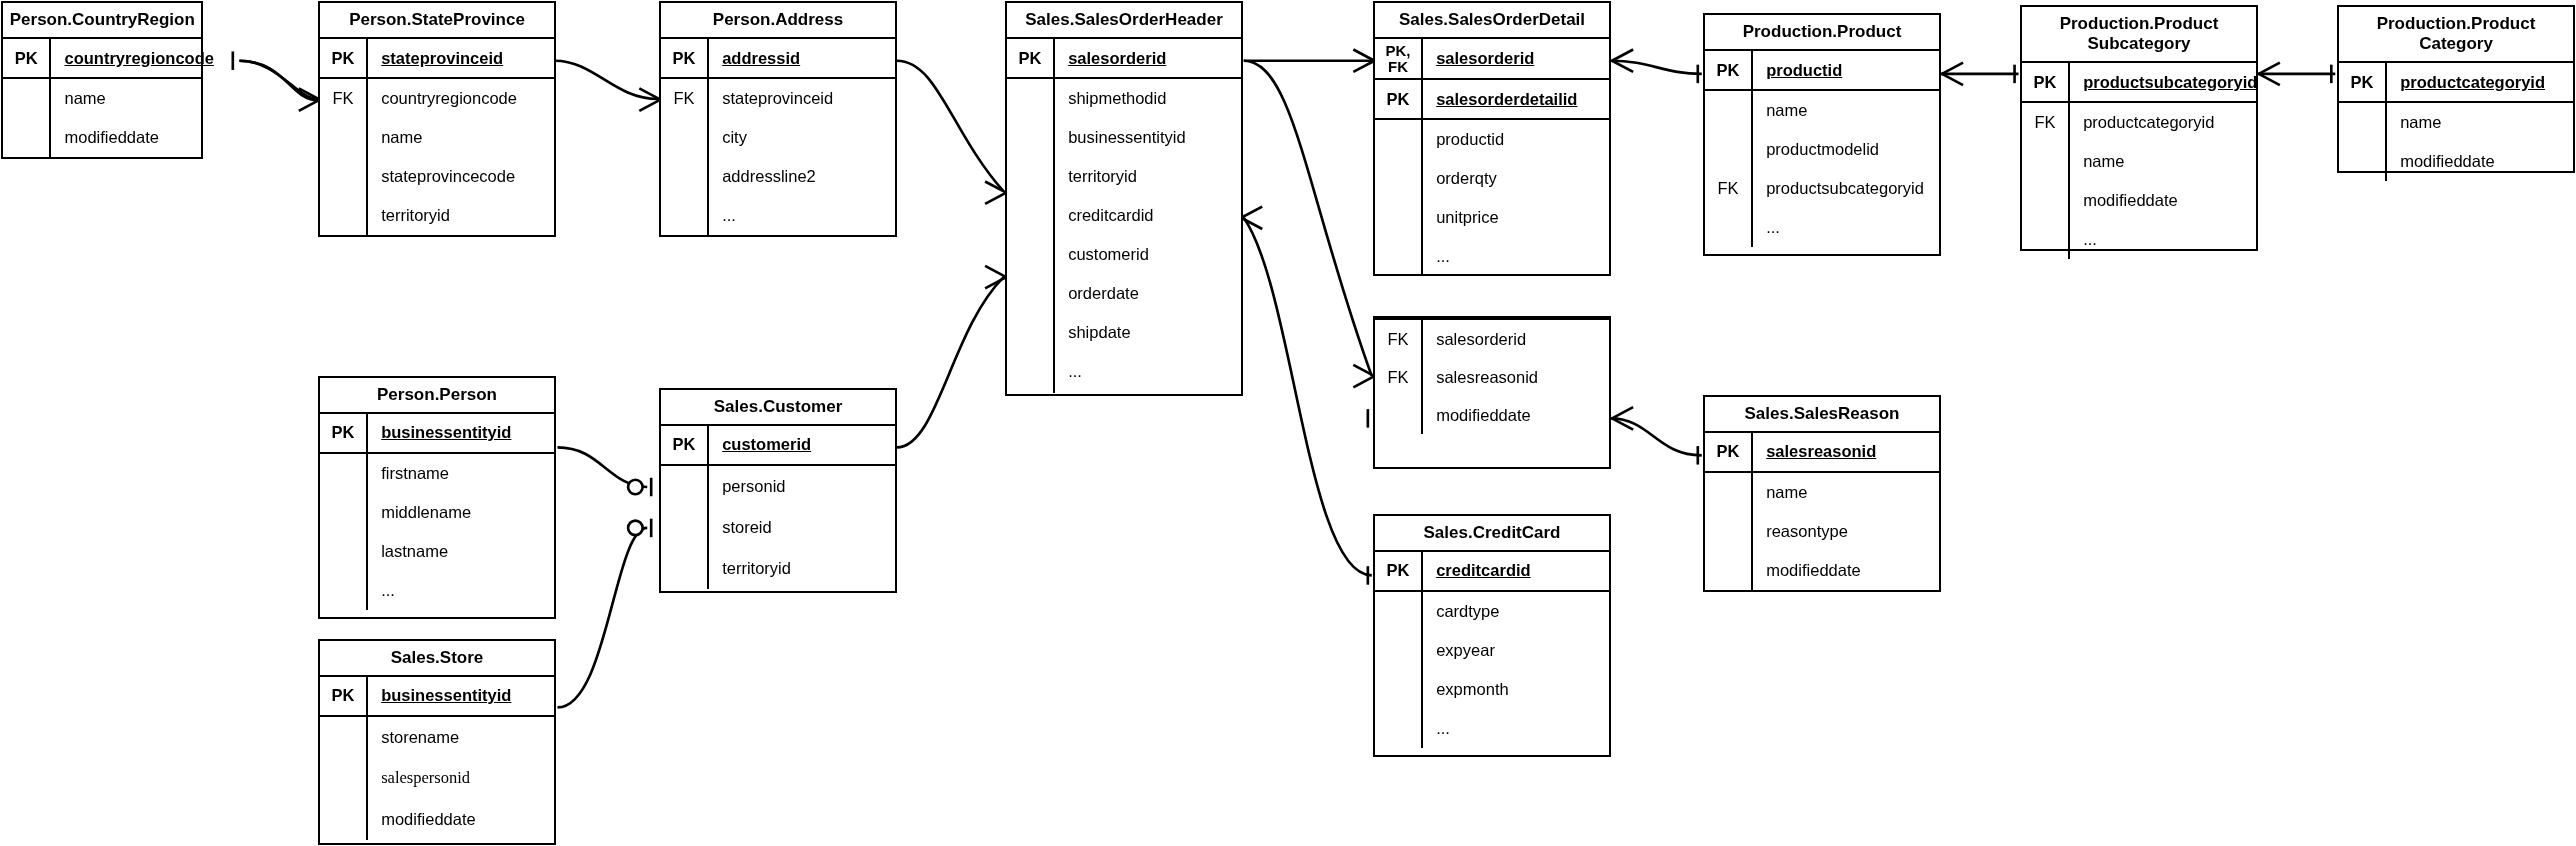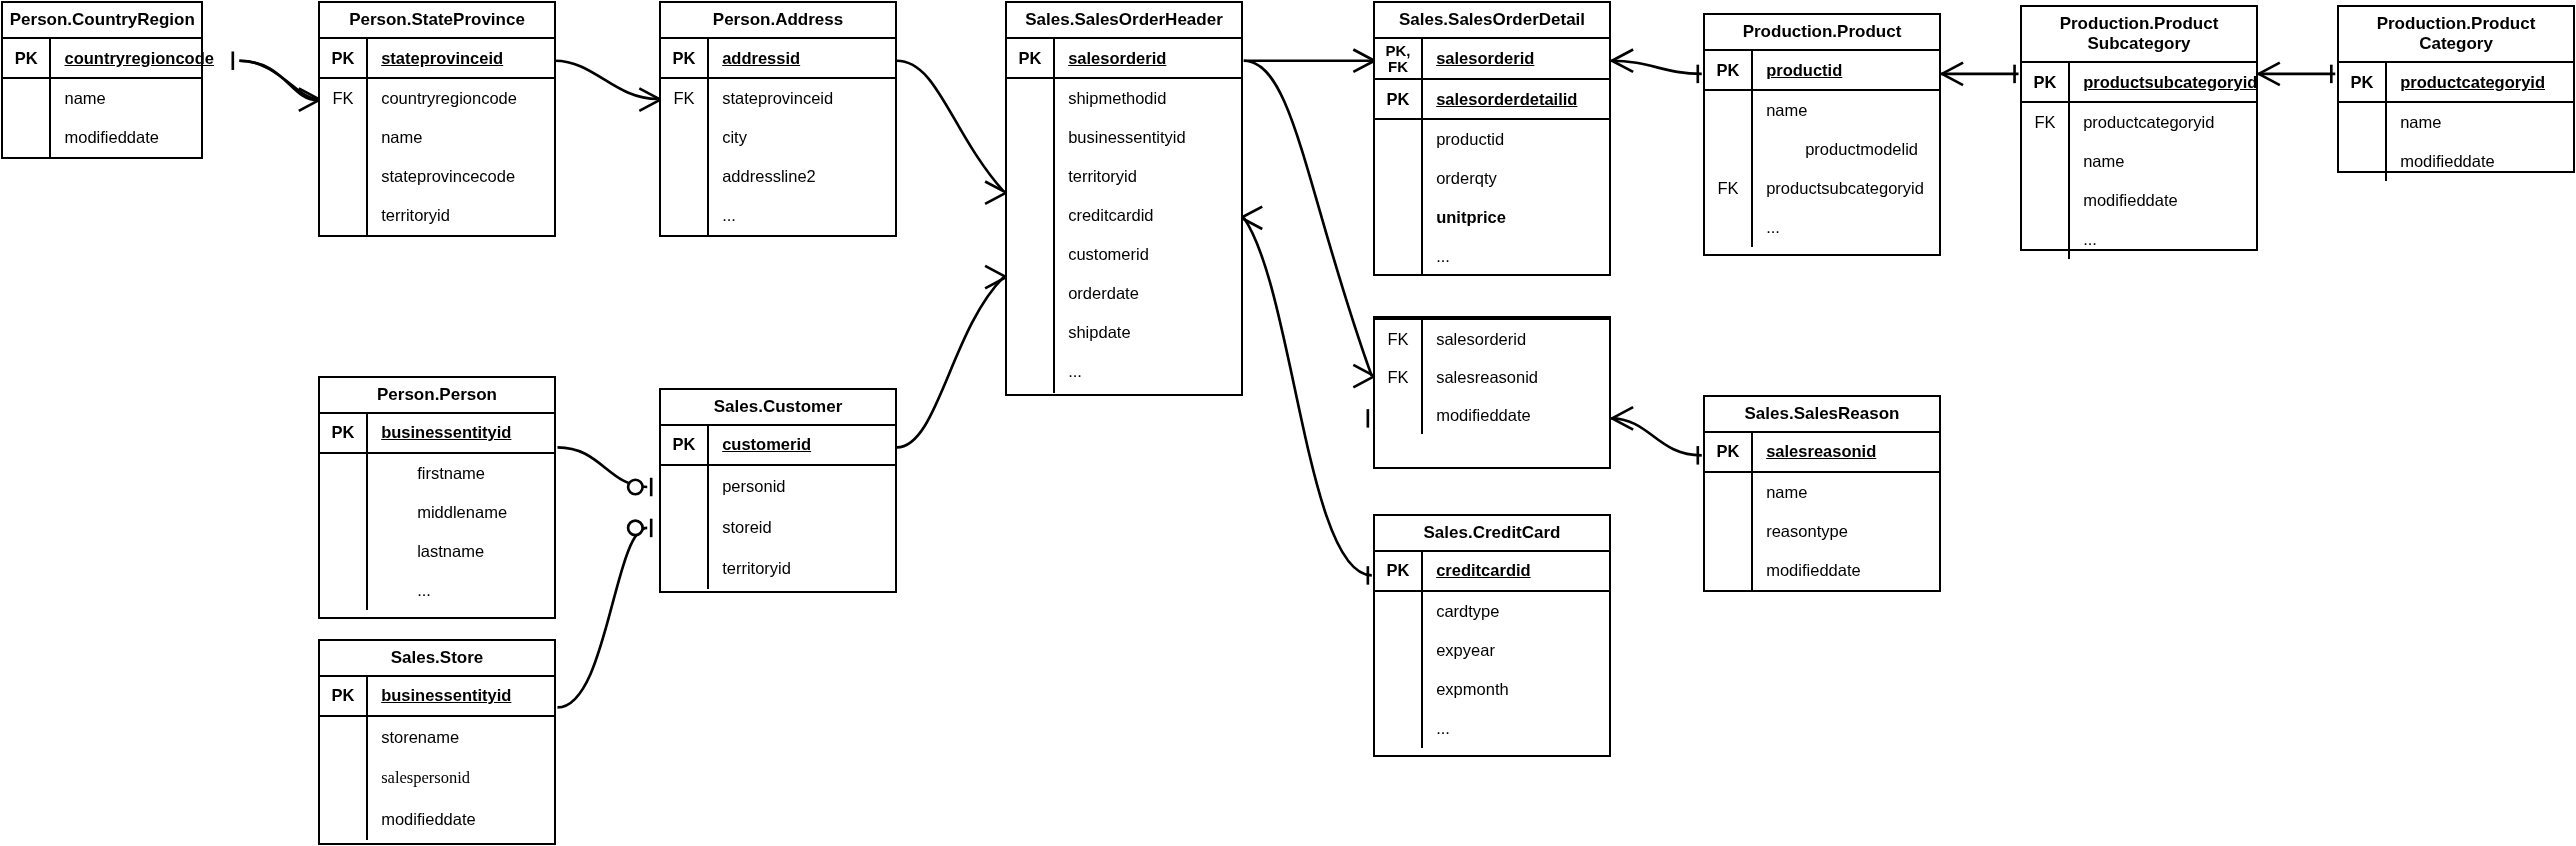--- a/index.html
+++ b/index.html
@@ -315,21 +315,21 @@
       <div class="row" style="height:156px;">
         <div class="keycol">
           <div class="kcell" style="height:39px;"></div>
           <div class="kcell" style="height:39px;"></div>
           <div class="kcell" style="height:39px;"></div>
           <div class="kcell" style="height:39px;"></div>
         </div>
         <div class="attrgroup">
           <div class="acell" style="height:39px;">productid</div>
           <div class="acell" style="height:39px;">orderqty</div>
-          <div class="acell" style="height:39px;font-weight:bold;">unitprice</div>
+          <div class="acell" style="height:39px;">unitprice</div>
           <div class="acell" style="height:39px;">...</div>
         </div>
       </div>
     </div>
   </div>
 
   <div class="entity" style="left:1703px;top:13.2px;width:238px;height:243px;">
     <div class="ent-title">Production.Product</div>
     <div class="ent-body">
       <div class="row pkrow" style="height:40px;">
@@ -338,21 +338,21 @@
       </div>
       <div class="row" style="height:156px;">
         <div class="keycol">
           <div class="kcell" style="height:39px;"></div>
           <div class="kcell" style="height:39px;"></div>
           <div class="kcell" style="height:39px;">FK</div>
           <div class="kcell" style="height:39px;"></div>
         </div>
         <div class="attrgroup">
           <div class="acell" style="height:39px;">name</div>
-          <div class="acell" style="height:39px;margin-left:39px;">productmodelid</div>
+          <div class="acell" style="height:39px;">productmodelid</div>
           <div class="acell" style="height:39px;">productsubcategoryid</div>
           <div class="acell" style="height:39px;">...</div>
         </div>
       </div>
     </div>
   </div>
 
   <div class="entity" style="left:2020px;top:5.3px;width:238px;height:246px;">
     <div class="ent-title">Production.Product
 Subcategory</div>
@@ -462,21 +462,21 @@
     </div>
   </div>
 
   <div class="entity" style="left:318px;top:376px;width:238px;height:243px;">
     <div class="ent-title">Person.Person</div>
     <div class="ent-body">
       <div class="row pkrow" style="height:40px;">
         <div class="key bold">PK</div>
         <div class="attr pk">businessentityid</div>
       </div>
-      <div class="row" style="height:156px;gap:36px;">
+      <div class="row" style="height:156px;">
         <div class="keycol">
           <div class="kcell" style="height:39px;"></div>
           <div class="kcell" style="height:39px;"></div>
           <div class="kcell" style="height:39px;"></div>
           <div class="kcell" style="height:39px;"></div>
         </div>
         <div class="attrgroup">
           <div class="acell" style="height:39px;">firstname</div>
           <div class="acell" style="height:39px;">middlename</div>
           <div class="acell" style="height:39px;">lastname</div>

